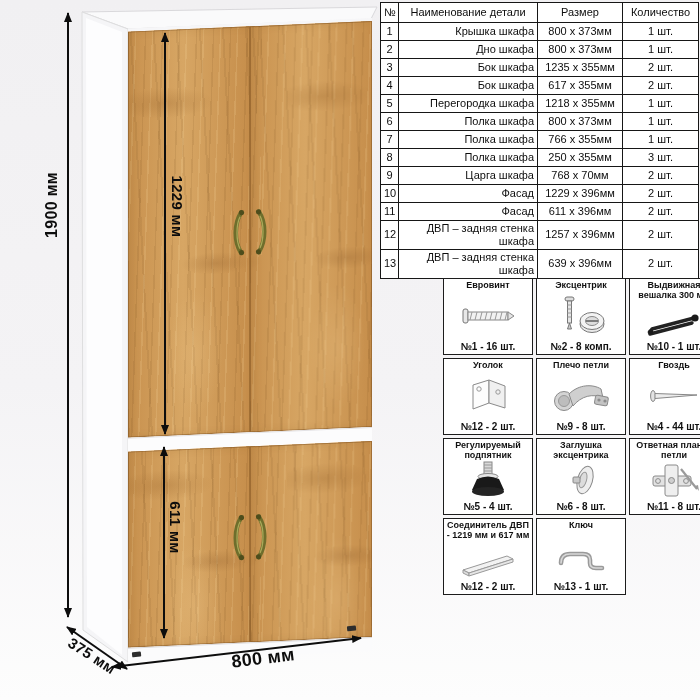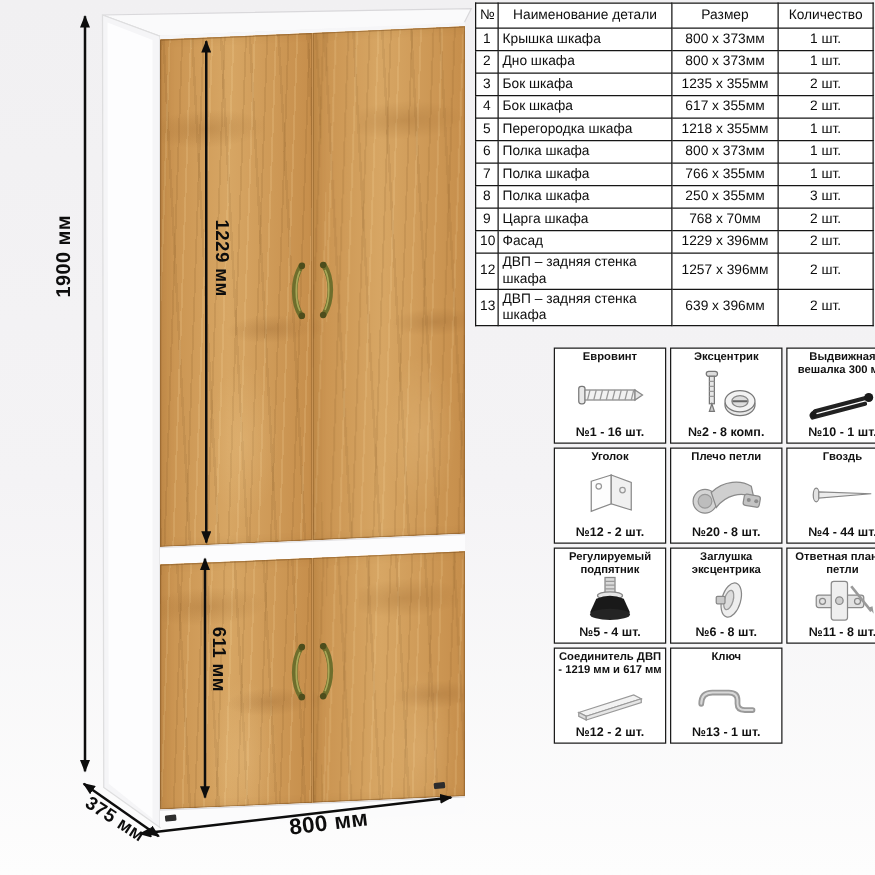--- a/index.html
+++ b/index.html
@@ -51,21 +51,21 @@
   .parts-table{
     position:absolute;left:380px;top:2px;width:318px;z-index:6;
     border-collapse:collapse;table-layout:fixed;background:#fff;
     font:11px/1.18 "Liberation Sans",sans-serif;color:#0d0d0d;
   }
   .parts-table th,.parts-table td{border:1px solid #161616;padding:1px 3px;overflow:hidden;}
   .parts-table th{font-weight:400;text-align:center;height:17px;}
   .parts-table td{height:15px;}
   .col-num{width:18px;} .col-name{width:139px;} .col-size{width:85px;} .col-qty{width:76px;}
   .c-num,.c-size,.c-qty{text-align:center;padding:1px 1px;}
-  .c-name{text-align:left;}
+  .c-name{text-align:right;}
   
   .hw-grid{
     position:absolute;left:422px;top:278px;width:276px;z-index:6;
     display:grid;grid-template-columns:repeat(3,1fr);grid-auto-rows:77px;gap:3px;margin-left:21px;
   }
   .hw-cell{
     border:1.5px solid #1c1c1c;background:#fff;box-sizing:border-box;
     display:flex;flex-direction:column;align-items:center;justify-content:space-between;
     padding:2px 1px 2px;
   }
@@ -217,20 +217,26 @@
           <td class="c-size">768 x 70мм</td>
           <td class="c-qty">2 шт.</td>
         </tr>
         <tr>
           <td class="c-num">10</td>
           <td class="c-name">Фасад</td>
           <td class="c-size">1229 x 396мм</td>
           <td class="c-qty">2 шт.</td>
         </tr>
         <tr>
+          <td class="c-num">11</td>
+          <td class="c-name">Фасад</td>
+          <td class="c-size">611 x 396мм</td>
+          <td class="c-qty">2 шт.</td>
+        </tr>
+        <tr>
           <td class="c-num">12</td>
           <td class="c-name">ДВП – задняя стенка шкафа</td>
           <td class="c-size">1257 x 396мм</td>
           <td class="c-qty">2 шт.</td>
         </tr>
         <tr>
           <td class="c-num">13</td>
           <td class="c-name">ДВП – задняя стенка шкафа</td>
           <td class="c-size">639 x 396мм</td>
           <td class="c-qty">2 шт.</td>
@@ -297,21 +303,21 @@
         <div class="hw-iconbox">
           <svg width="60" height="40" viewBox="0 0 60 40">
       <circle cx="13" cy="25" r="9.5" fill="#d4d4d4" stroke="#8a8a8a"></circle>
       <circle cx="13" cy="25" r="5.5" fill="#bdbdbd" stroke="#999"></circle>
       <path d="M18 18 C28 8 42 8 50 13 L52 22 C42 17 30 20 22 30 Z" fill="#cfcfcf" stroke="#8a8a8a"></path>
       <rect x="44" y="20" width="13" height="9" rx="2" fill="#c3c3c3" stroke="#8a8a8a" transform="rotate(10 50 24)"></rect>
       <circle cx="48" cy="24" r="1.6" fill="#8c8c8c"></circle>
             <circle cx="54" cy="25" r="1.6" fill="#8c8c8c"></circle>
     </svg>
         </div>
-        <div class="hw-count">№20 - 8 шт.</div>
+        <div class="hw-count">№9 - 8 шт.</div>
       </div>
       <div class="hw-cell">
         <div class="hw-title">Гвоздь</div>
         <div class="hw-iconbox">
           <svg width="58" height="24" viewBox="0 0 58 24">
       <ellipse cx="8" cy="12" rx="2.4" ry="5.5" fill="#e3e3e3" stroke="#888"></ellipse>
       <path d="M10 9.5 L52 11 L10 14.5 Z" fill="#ececec" stroke="#888"></path>
     </svg>
         </div>
         <div class="hw-count">№4 - 44 шт.</div>

